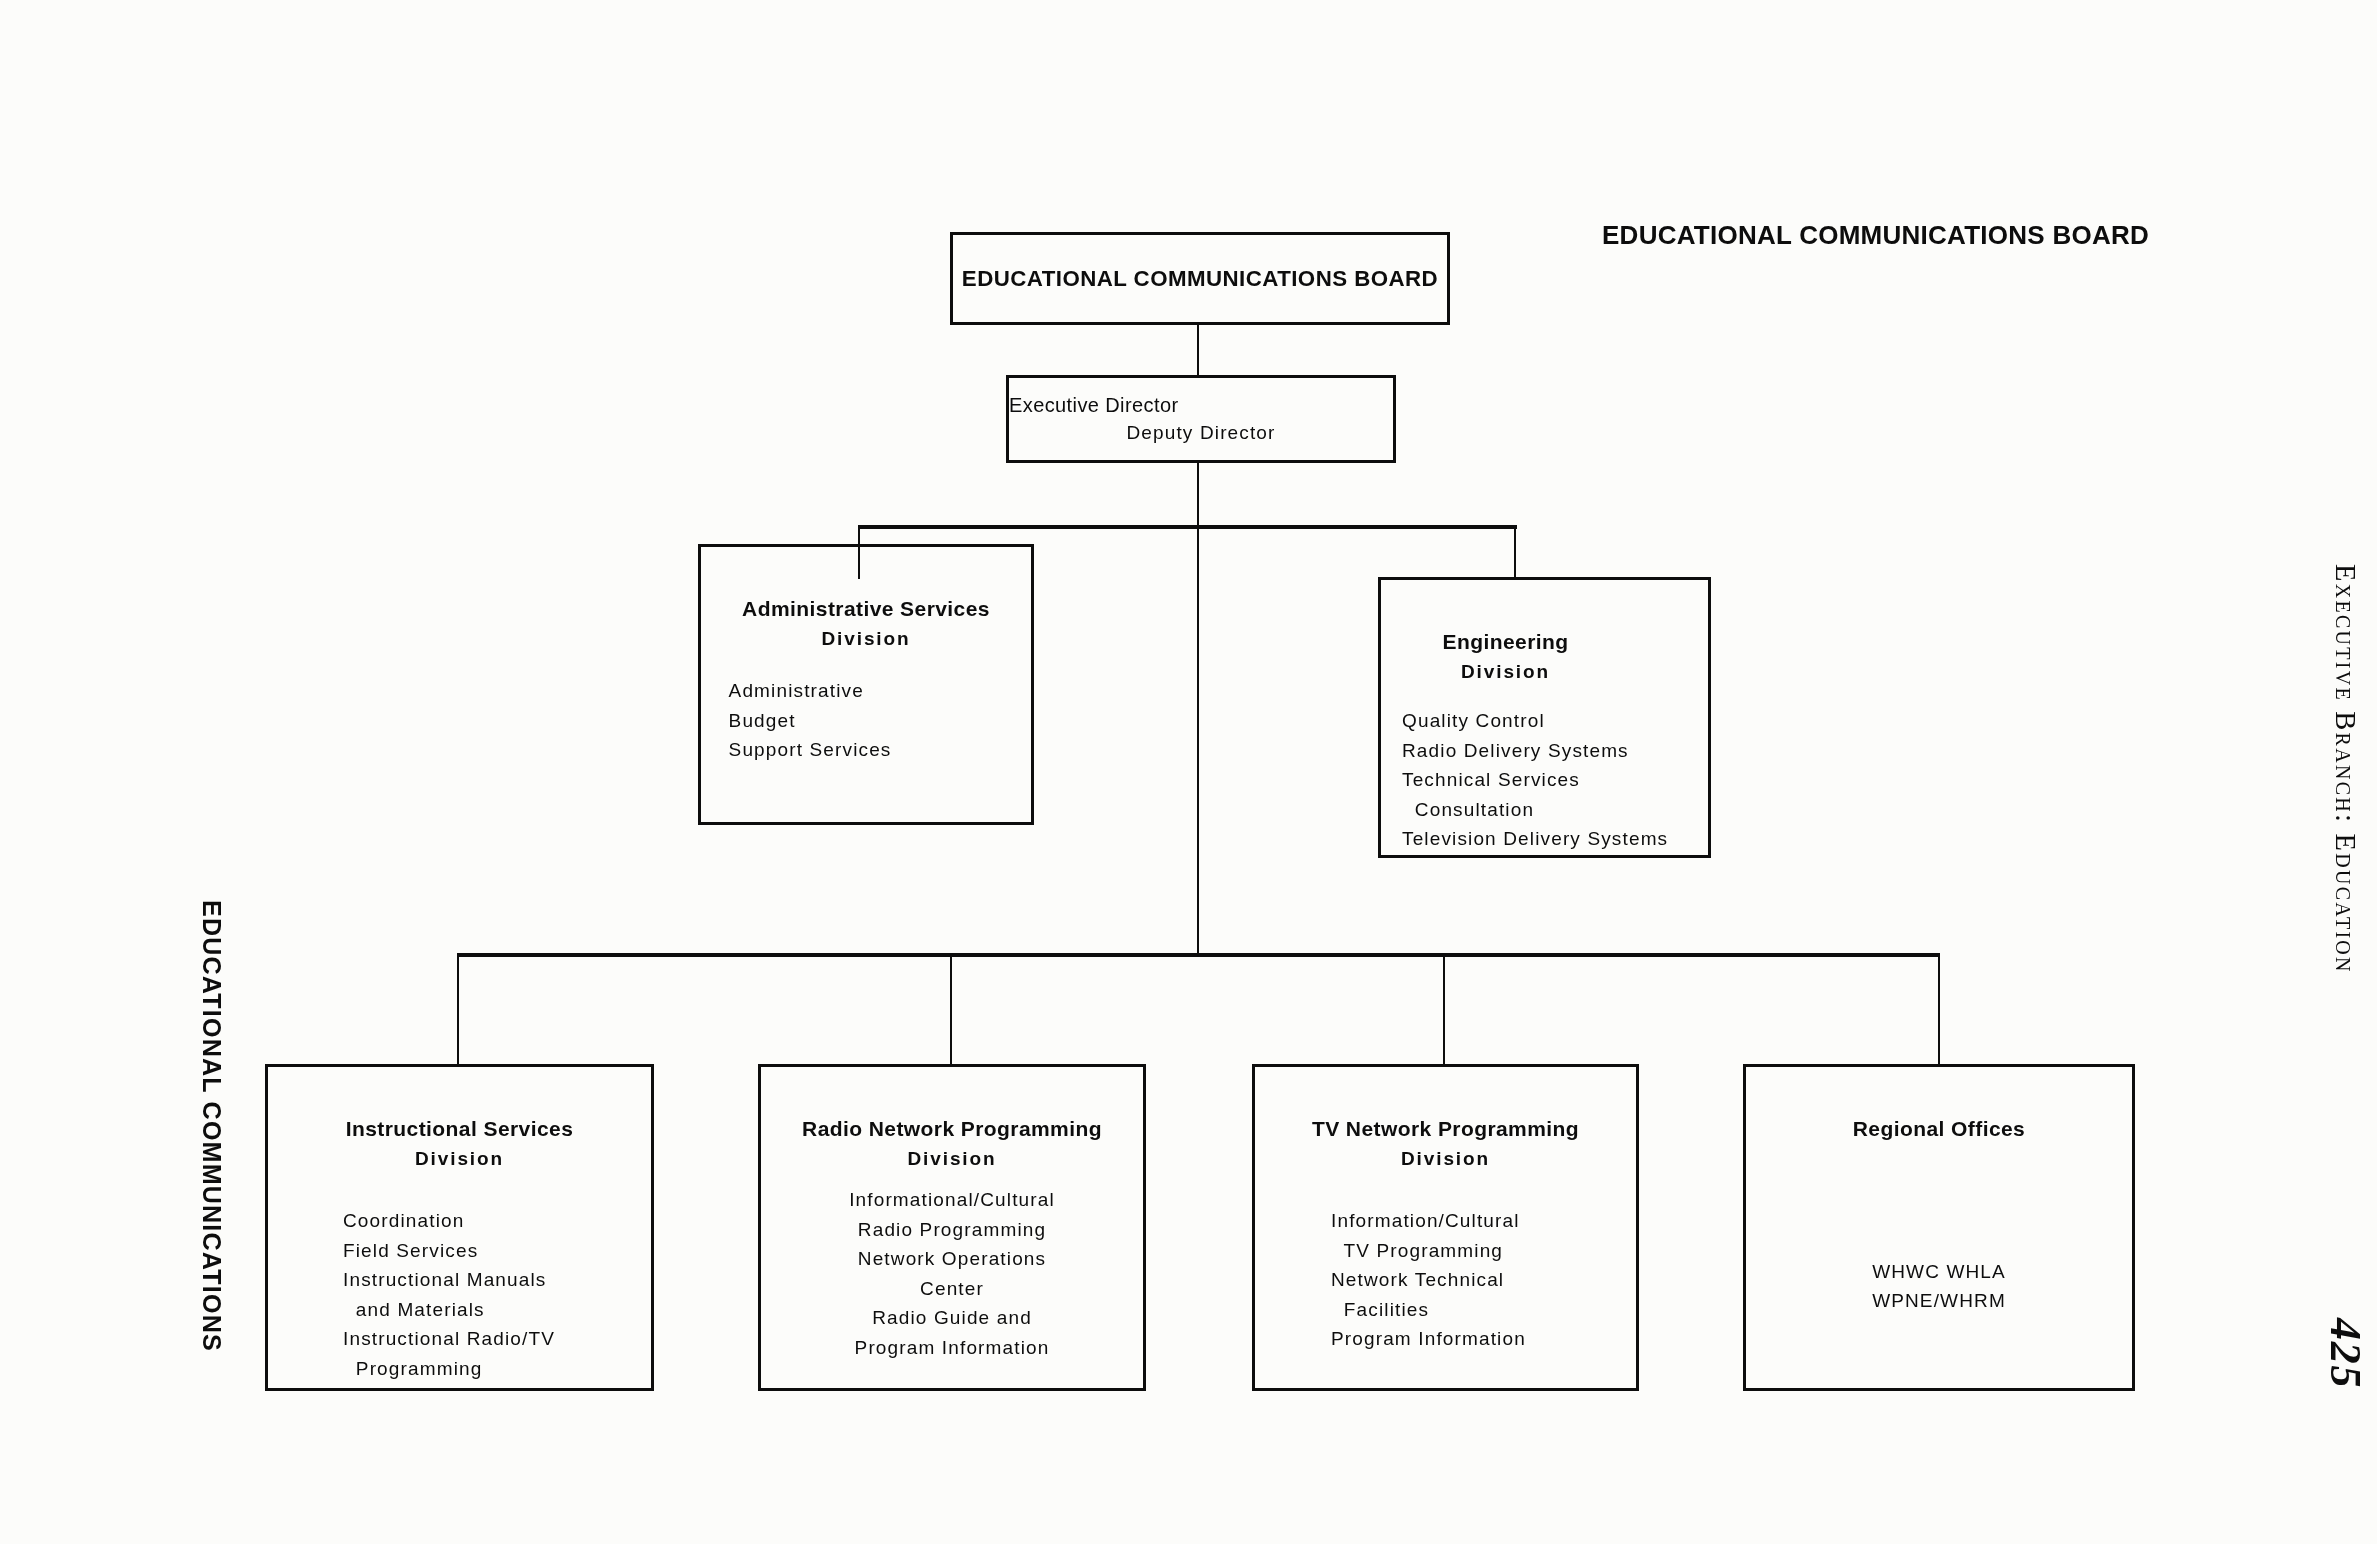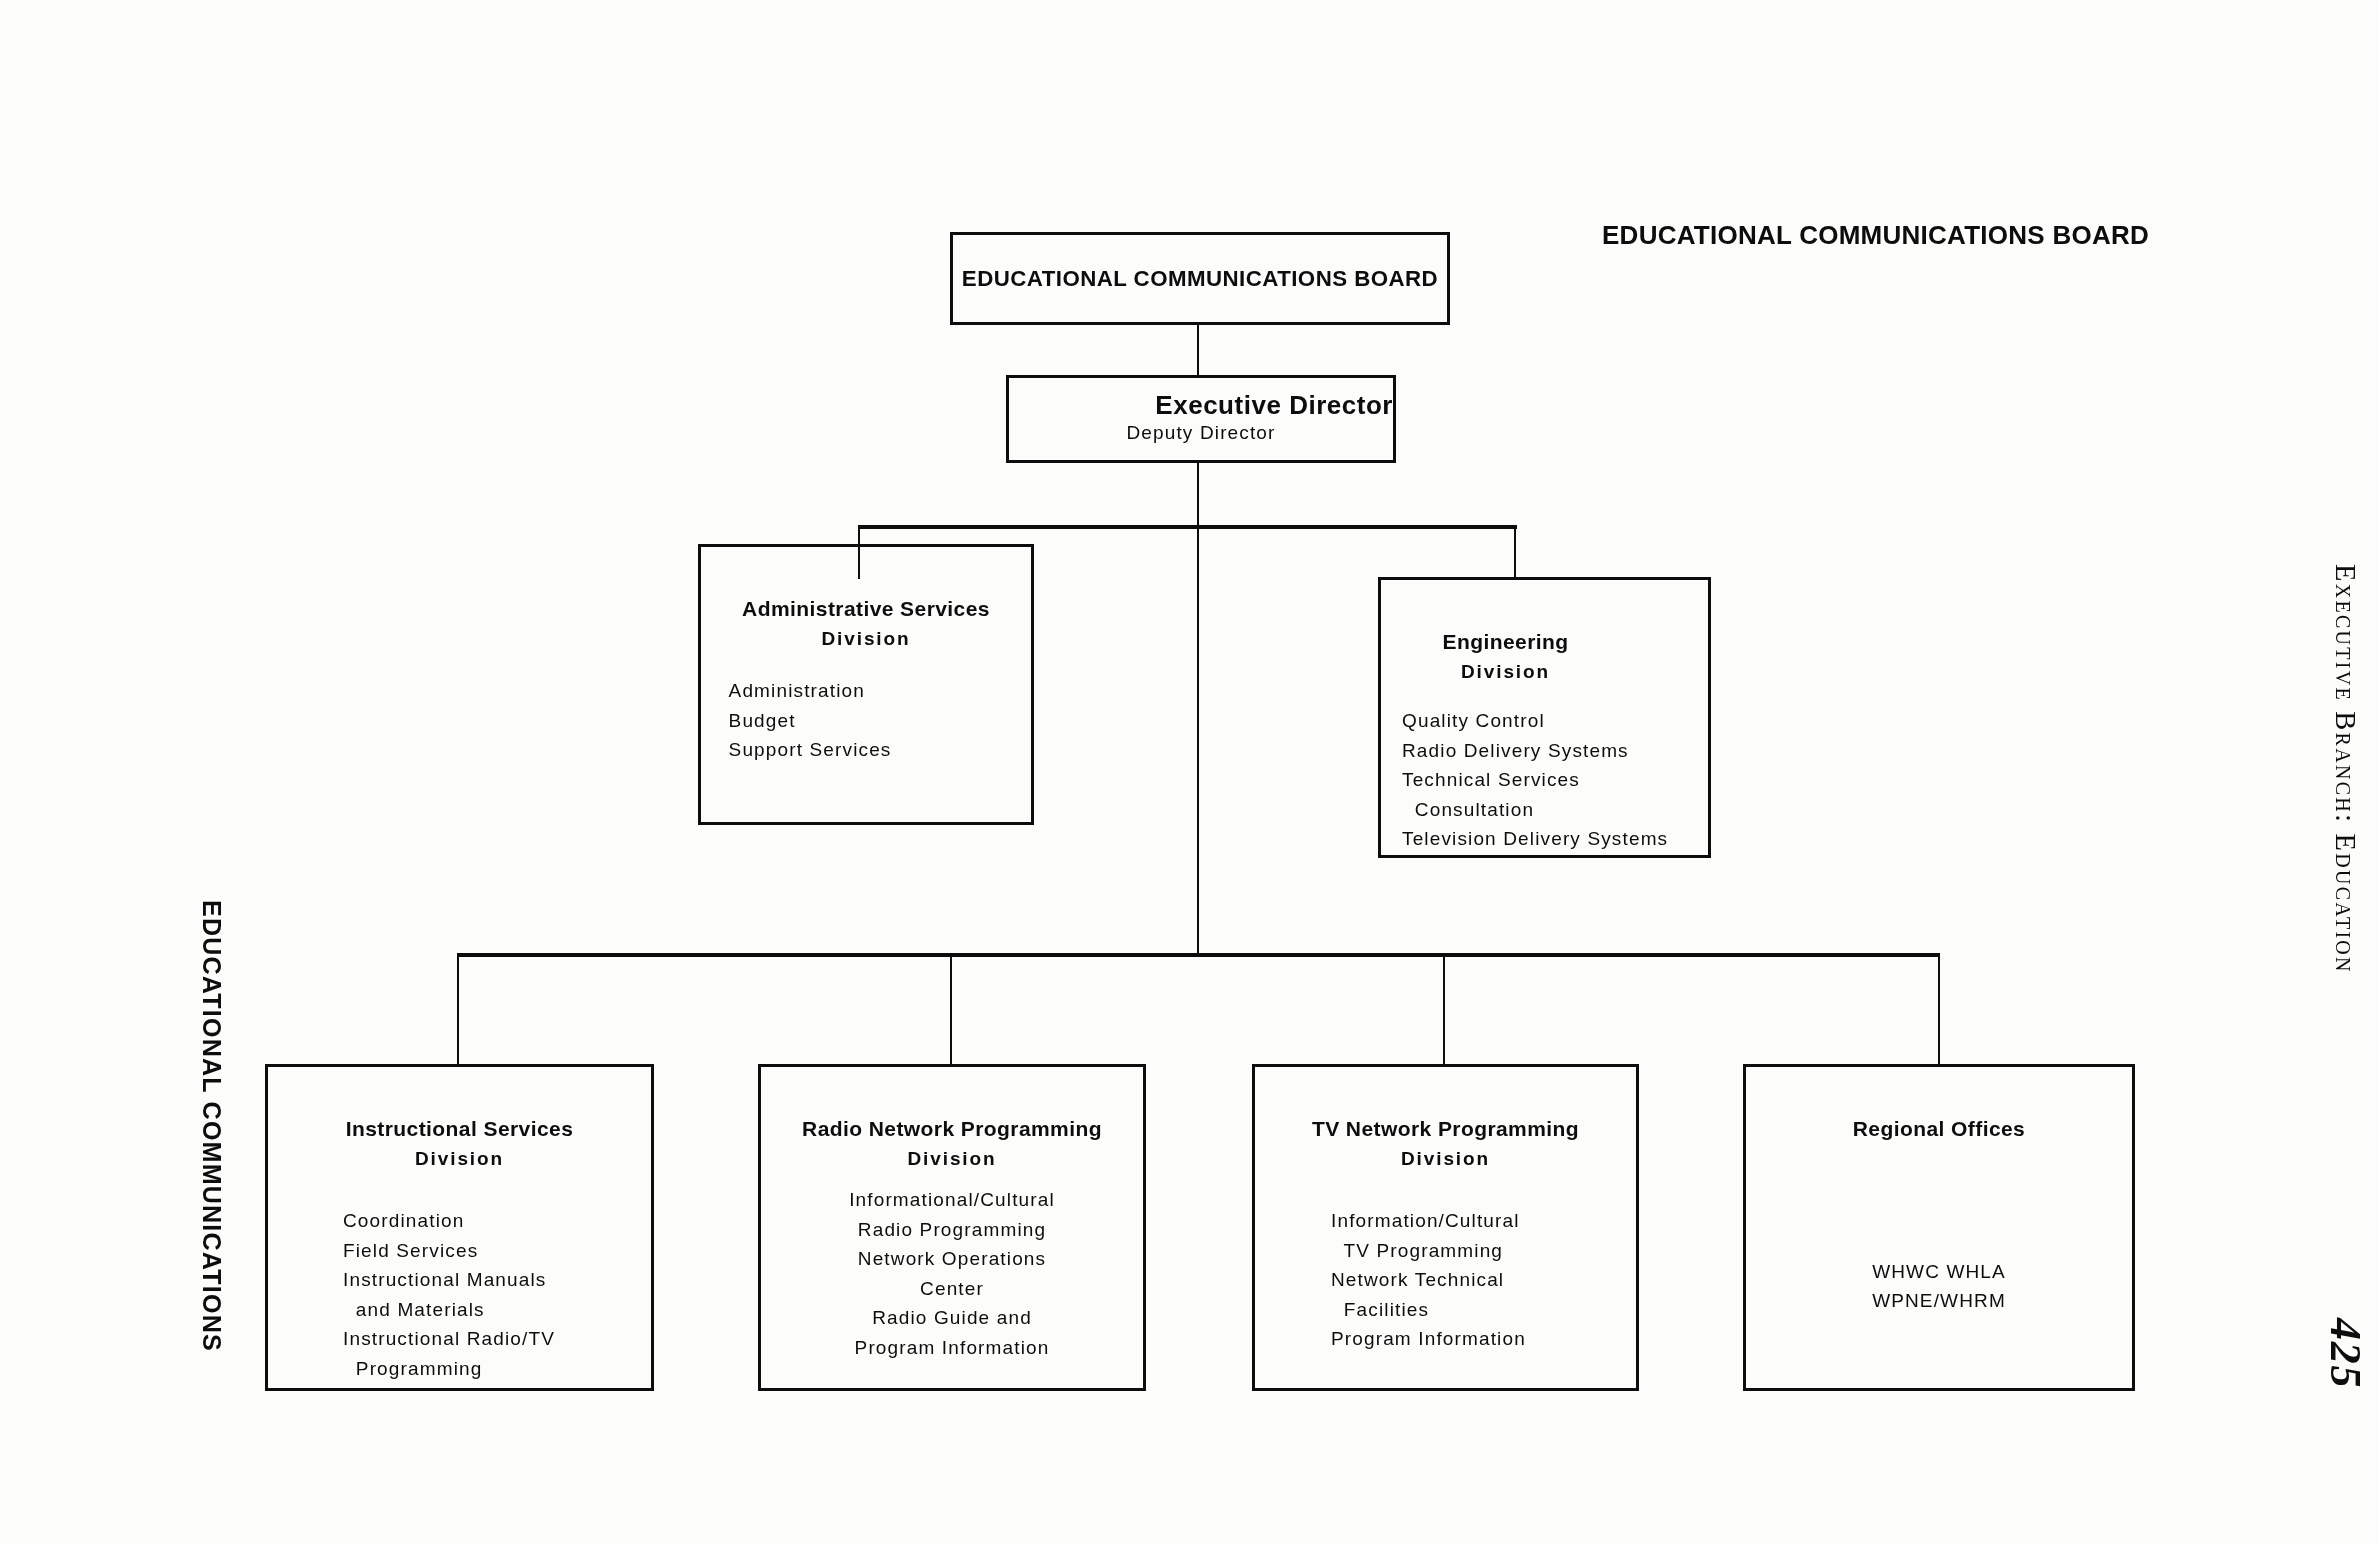--- a/index.html
+++ b/index.html
@@ -28,21 +28,21 @@
   .eng{left:1378px;top:577px;width:333px;height:281px;}
   .instr{left:265px;top:1064px;width:389px;height:327px;}
   .radio{left:758px;top:1064px;width:388px;height:327px;}
   .tv{left:1252px;top:1064px;width:387px;height:327px;}
   .regional{left:1743px;top:1064px;width:392px;height:327px;}
 
   .ecb-title{
     font-weight:bold;font-size:22.3px;line-height:27.6px;
     letter-spacing:0.02em;text-align:center;
   }
-  .ed-title{font-weight:bold;font-size:26px;line-height:27px;text-align:right;letter-spacing:0.02em;}
+  .ed-title{font-weight:normal;font-size:20px;line-height:27px;text-align:left;letter-spacing:0.02em;}
   .ed-sub{font-size:19px;line-height:27px;text-align:center;letter-spacing:0.06em;}
 
   .node-head{text-align:center;margin-top:47px;}
   .eng .node-head{transform:translateX(-39px);}
   .node-title{font-weight:bold;font-size:21px;line-height:29.5px;letter-spacing:0.02em;}
   .node-sub{font-size:19px;line-height:29.5px;letter-spacing:0.10em;font-weight:bold;}
 
   .node-list{font-size:19px;line-height:29.5px;letter-spacing:0.06em;text-align:left;}
   .list-line{white-space:pre;}
   .admin .node-list{margin-top:23px;padding-left:27.6px;}
@@ -123,21 +123,21 @@
     <div class="ed-title">Executive Director</div>
     <div class="ed-sub">Deputy Director</div>
   </div>
 
   <div class="node admin">
     <div class="node-head">
       <div class="node-title">Administrative Services</div>
       <div class="node-sub">Division</div>
     </div>
     <div class="node-list">
-        <div class="list-line">Administration</div>
+        <div class="list-line">Administrative</div>
         <div class="list-line">Budget</div>
         <div class="list-line">Support Services</div>
       </div>
   </div>
 
   <div class="node eng">
     <div class="node-head">
       <div class="node-title">Engineering</div>
       <div class="node-sub">Division</div>
     </div>

